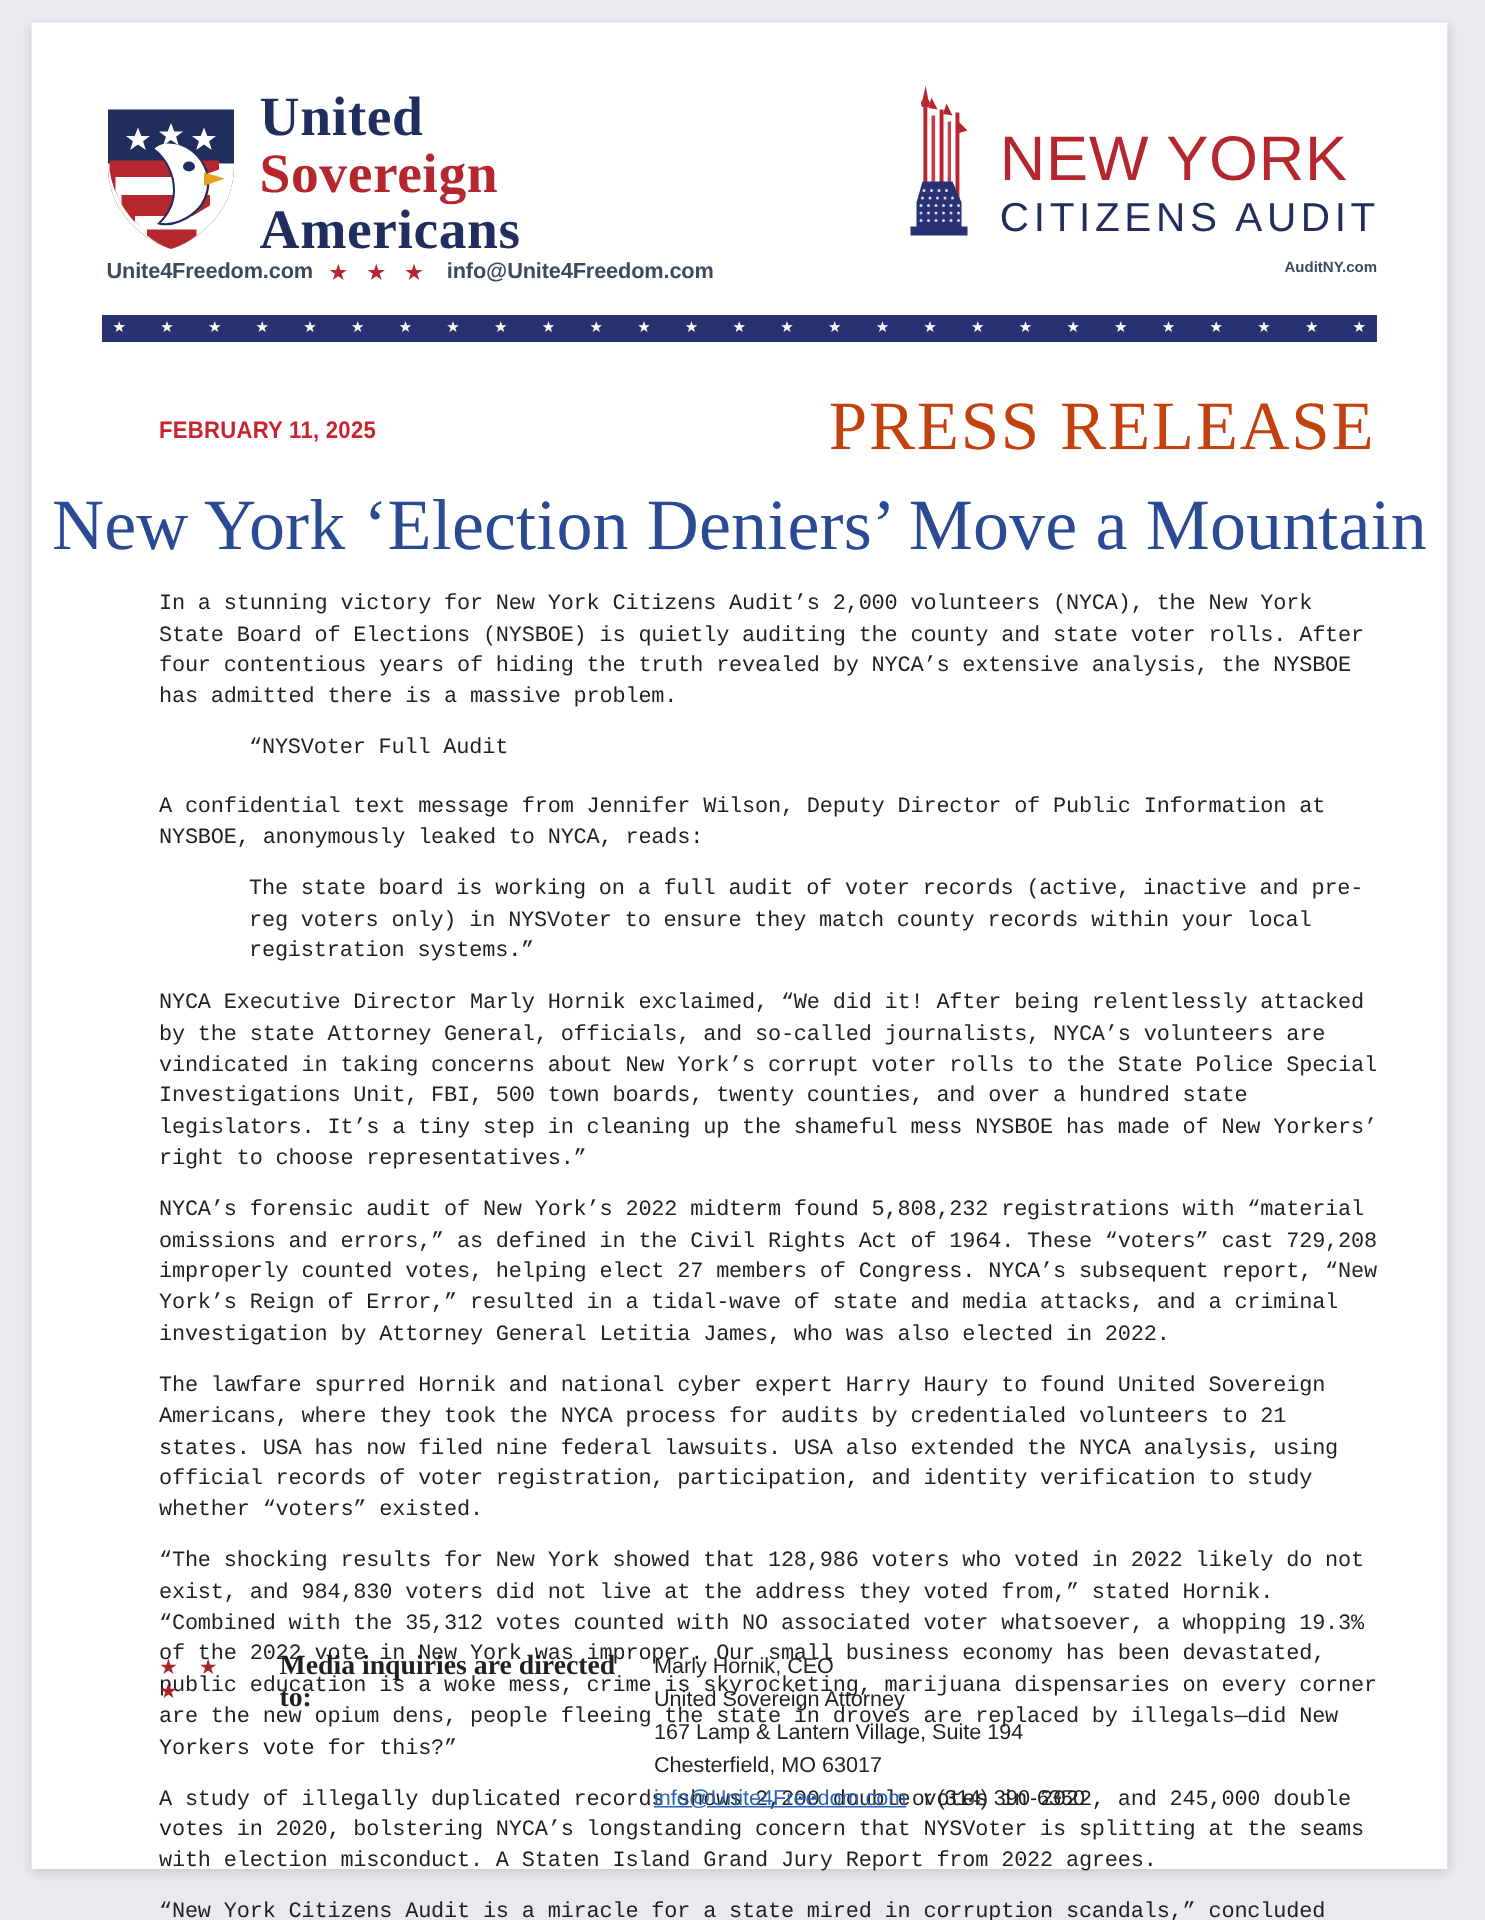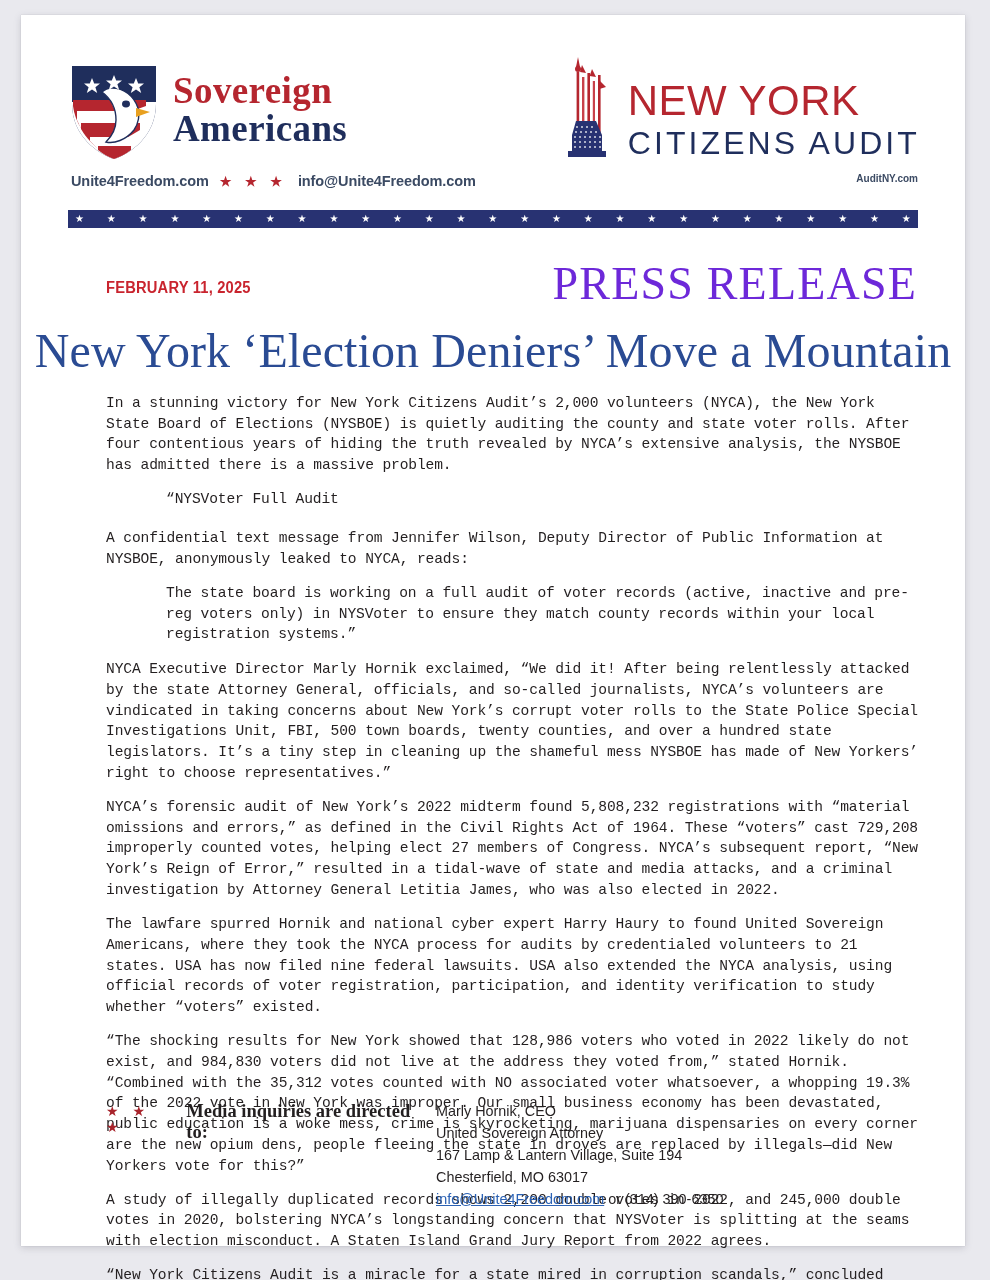--- a/index.html
+++ b/index.html
@@ -65,21 +65,21 @@
   }
   .nyca-top {
     color: #b5262f;
     font-size: 42px;
     font-weight: normal;
     letter-spacing: 0.5px;
     font-family: "Liberation Sans", sans-serif;
   }
   .nyca-bottom {
     color: #1f2e5c;
-    font-size: 32px;
+    font-size: 27px;
     letter-spacing: 3.1px;
     margin-top: 5px;
     font-family: "Liberation Sans", sans-serif;
   }
 
   .contact-row {
     position: absolute;
     left: 50px;
     top: 158px;
     display: flex;
@@ -142,21 +142,21 @@
     letter-spacing: 0.2px;
     transform: scaleX(0.92);
     transform-origin: left center;
   }
   .press-release {
     position: absolute;
     right: 48px;
     top: -6px;
     font-family: "Liberation Serif", serif;
     font-size: 46px;
-    color: #6d28d9;
+    color: #c2410c;
     letter-spacing: 1.2px;
   }
 
   .headline {
     position: absolute;
     left: 0;
     right: 0;
     top: 308px;
     text-align: center;
     font-family: "Liberation Serif", serif;
@@ -240,20 +240,21 @@
         <path d="M22 81 C28 88 36 94 46 99 C54 95 62 90 68 84 L68 77 L22 77 Z" fill="#ffffff"></path>
         <path d="M30 90 C35 94 40 97 46 99 C52 97 58 94 63 90 L63 86 L30 86 Z" fill="#b5262f"></path>
         <path d="M44 28 C56 28 66 36 70 48 C72 56 70 64 66 70 C58 80 46 84 38 82 C44 76 48 68 48 60 C48 48 42 38 34 32 C37 29 40 28 44 28 Z" fill="#ffffff" stroke="#1f2e5c" stroke-width="1.4"></path>
         <ellipse cx="58" cy="44" rx="4" ry="3.4" fill="#1f2e5c"></ellipse>
         <path d="M68 48 L82 52 L68 57 Z" fill="#e8a020"></path>
         <polygon points="24,18 26.2,23.6 32,23.6 27.4,27.2 29.2,33 24,29.4 18.8,33 20.6,27.2 16,23.6 21.8,23.6" fill="#ffffff"></polygon>
         <polygon points="46,15 48.2,20.6 54,20.6 49.4,24.2 51.2,30 46,26.4 40.8,30 42.6,24.2 38,20.6 43.8,20.6" fill="#ffffff"></polygon>
         <polygon points="68,18 70.2,23.6 76,23.6 71.4,27.2 73.2,33 68,29.4 62.8,33 64.6,27.2 60,23.6 65.8,23.6" fill="#ffffff"></polygon>
       </svg>
       <div class="usa-wordmark">
+        <div class="wm-united">United</div>
         <div class="wm-sovereign">Sovereign</div>
         <div class="wm-americans">Americans</div>
       </div>
     </div>
 
     <div class="nyca-logo">
       <svg class="liberty-icon" viewBox="0 0 62 104">
         <path d="M20 12 L22 2 L24 12 Z" fill="#b5262f"></path>
         <circle cx="22" cy="14" r="3" fill="#b5262f"></circle>
         <rect x="20.6" y="17" width="2.6" height="62" fill="#b5262f"></rect>

